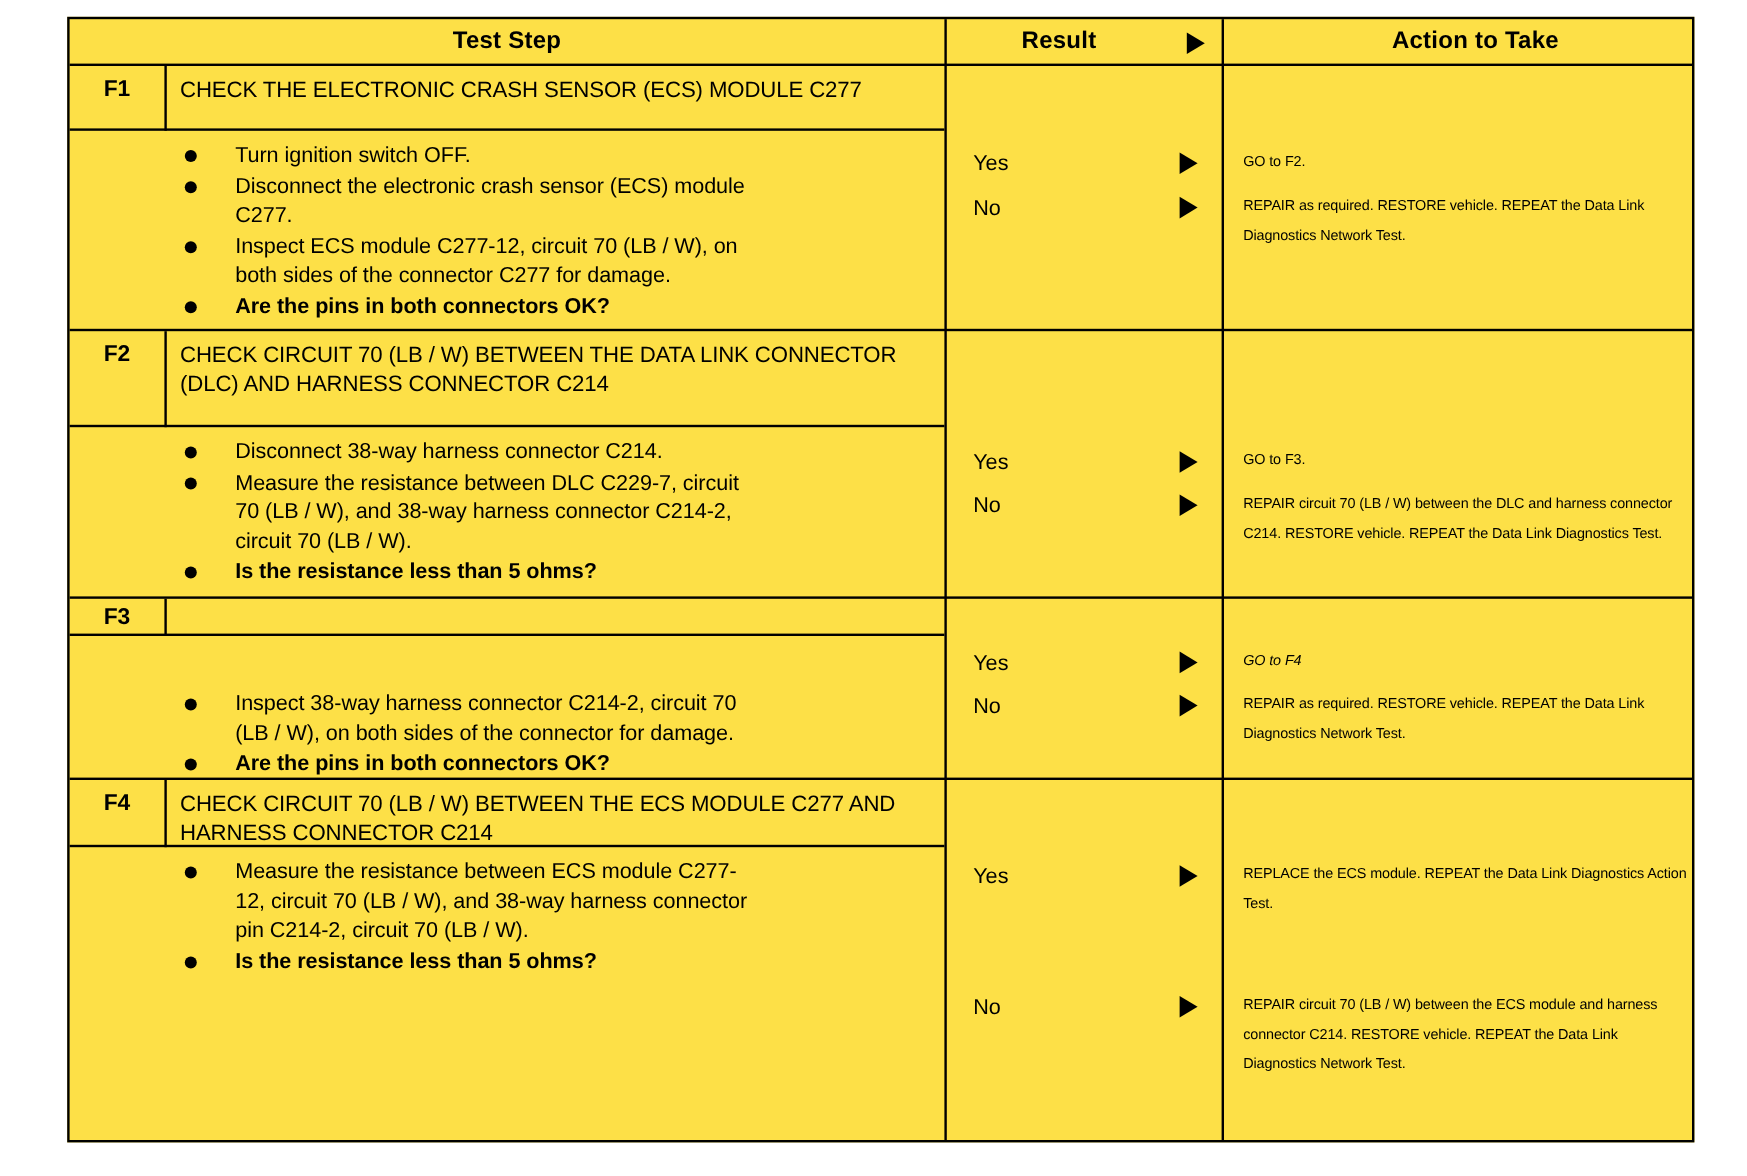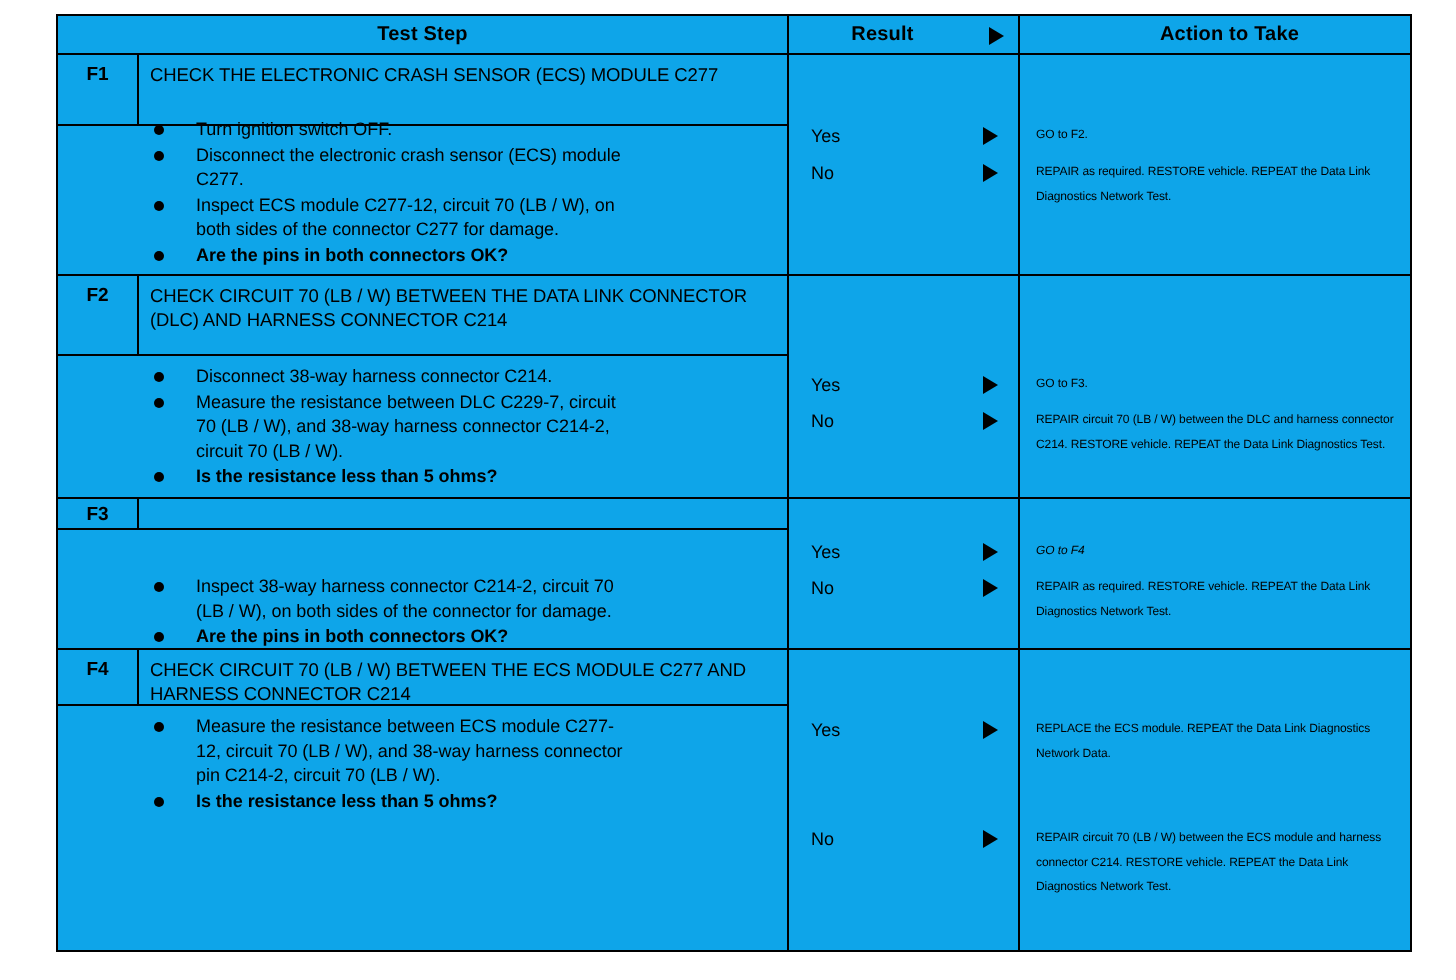--- a/index.html
+++ b/index.html
@@ -25,21 +25,21 @@
 
   
   .table-frame {
     position: absolute;
     left: 56px;
     top: 14px;
     width: 1356px;   
     height: 938px;   
     box-sizing: border-box;
     border: 2px solid #000;
-    background: #0ea5e9;
+    background: #fde047;
   }
 
   
   
   .vline {
     position: absolute;
     width: 2px;
     background: #000;
     left: 0;
   }
@@ -236,21 +236,21 @@
       <span class="hdr-inner">
         <span class="hdr-txt">Result</span>
         <span class="tri"></span>
       </span>
     </div>
     <div class="hdr hdr-action">Action to Take</div>
     <div class="hline" style="top:37px;"></div>
 
     <div class="step" style="top:39px;height:219px;">
       <div class="teststep-zone">
-        <div class="step-head" style="height:71px;">
+        <div class="step-head" style="height:54px;">
           <div class="id-cell">F1</div>
           <div class="id-rule"></div>
           <div class="title-cell">CHECK THE ELECTRONIC CRASH SENSOR (ECS) MODULE C277</div>
           <div class="head-rule"></div>
         </div>
         <div class="step-bullets" style="top:62px;">
           <div class="blt"><span class="dot"></span><span>Turn ignition switch OFF.</span></div>
           <div class="blt"><span class="dot"></span><span>Disconnect the electronic crash sensor (ECS) module C277.</span></div>
           <div class="blt"><span class="dot"></span><span>Inspect ECS module C277-12, circuit 70 (LB / W), on both sides of the connector C277 for damage.</span></div>
           <div class="blt bold"><span class="dot"></span><span>Are the pins in both connectors OK?</span></div>
@@ -338,21 +338,21 @@
         <div class="step-bullets" style="top:64px;">
           <div class="blt"><span class="dot"></span><span>Measure the resistance between ECS module C277-12, circuit 70 (LB / W), and 38-way harness connector pin C214-2, circuit 70 (LB / W).</span></div>
           <div class="blt bold"><span class="dot"></span><span>Is the resistance less than 5 ohms?</span></div>
         </div>
       </div>
 
       <div class="res-row" style="top:67px;">
         <span class="res-label">Yes</span>
         <span class="tri"></span>
       </div>
-      <div class="act-row" style="top:66px;">REPLACE the ECS module. REPEAT the Data Link Diagnostics Network Data.</div>
+      <div class="act-row" style="top:66px;">REPLACE the ECS module. REPEAT the Data Link Diagnostics Action Test.</div>
 
       <div class="res-row" style="top:176px;">
         <span class="res-label">No</span>
         <span class="tri"></span>
       </div>
       <div class="act-row" style="top:175px;">REPAIR circuit 70 (LB / W) between the ECS module and harness connector C214. RESTORE vehicle. REPEAT the Data Link Diagnostics Network Test.</div>
     </div>
 
   </div>
 </div>

